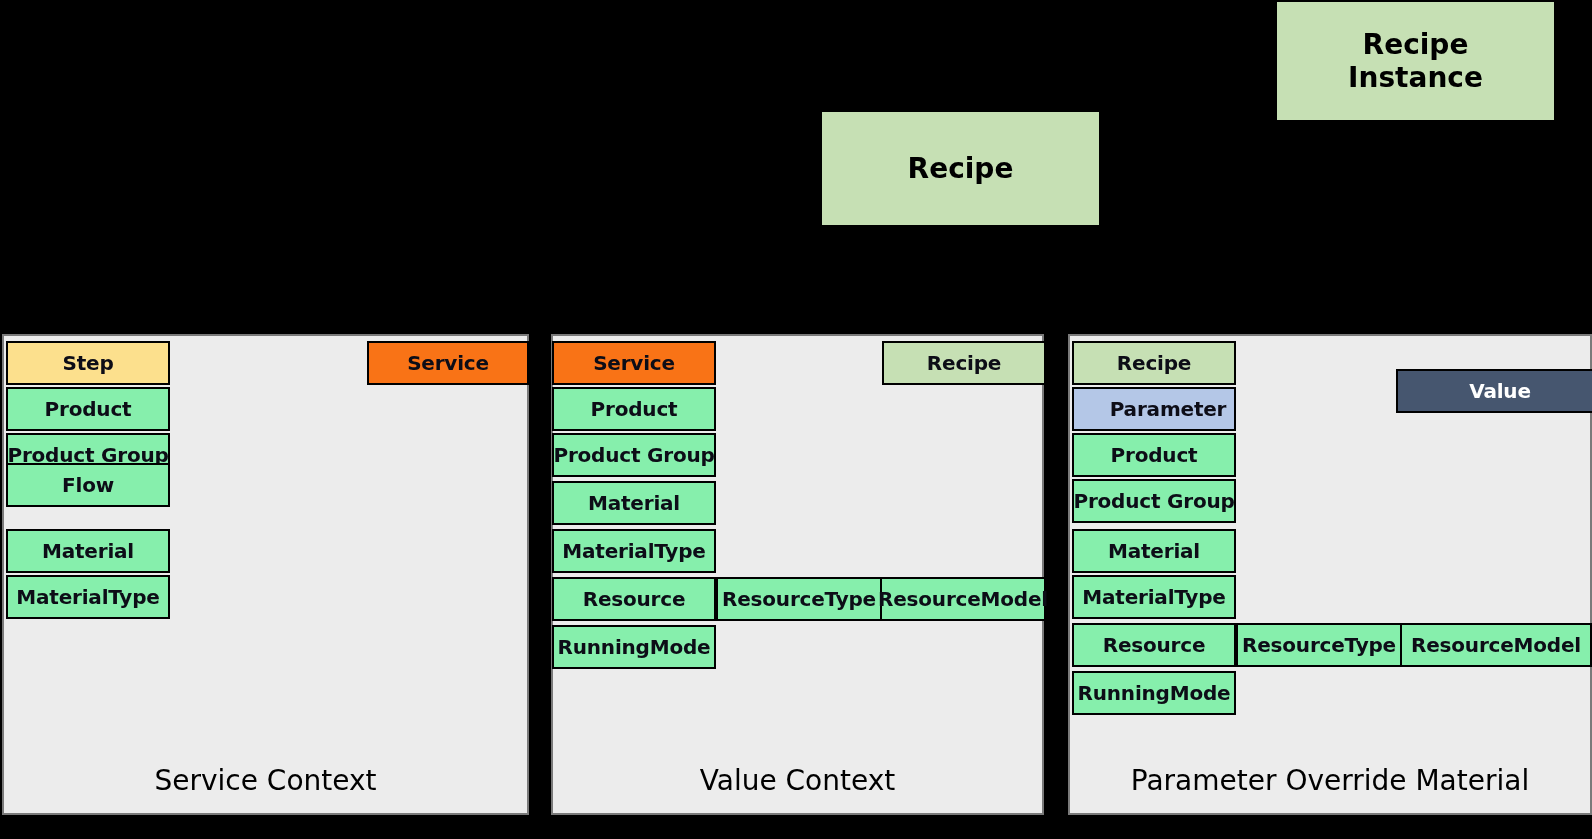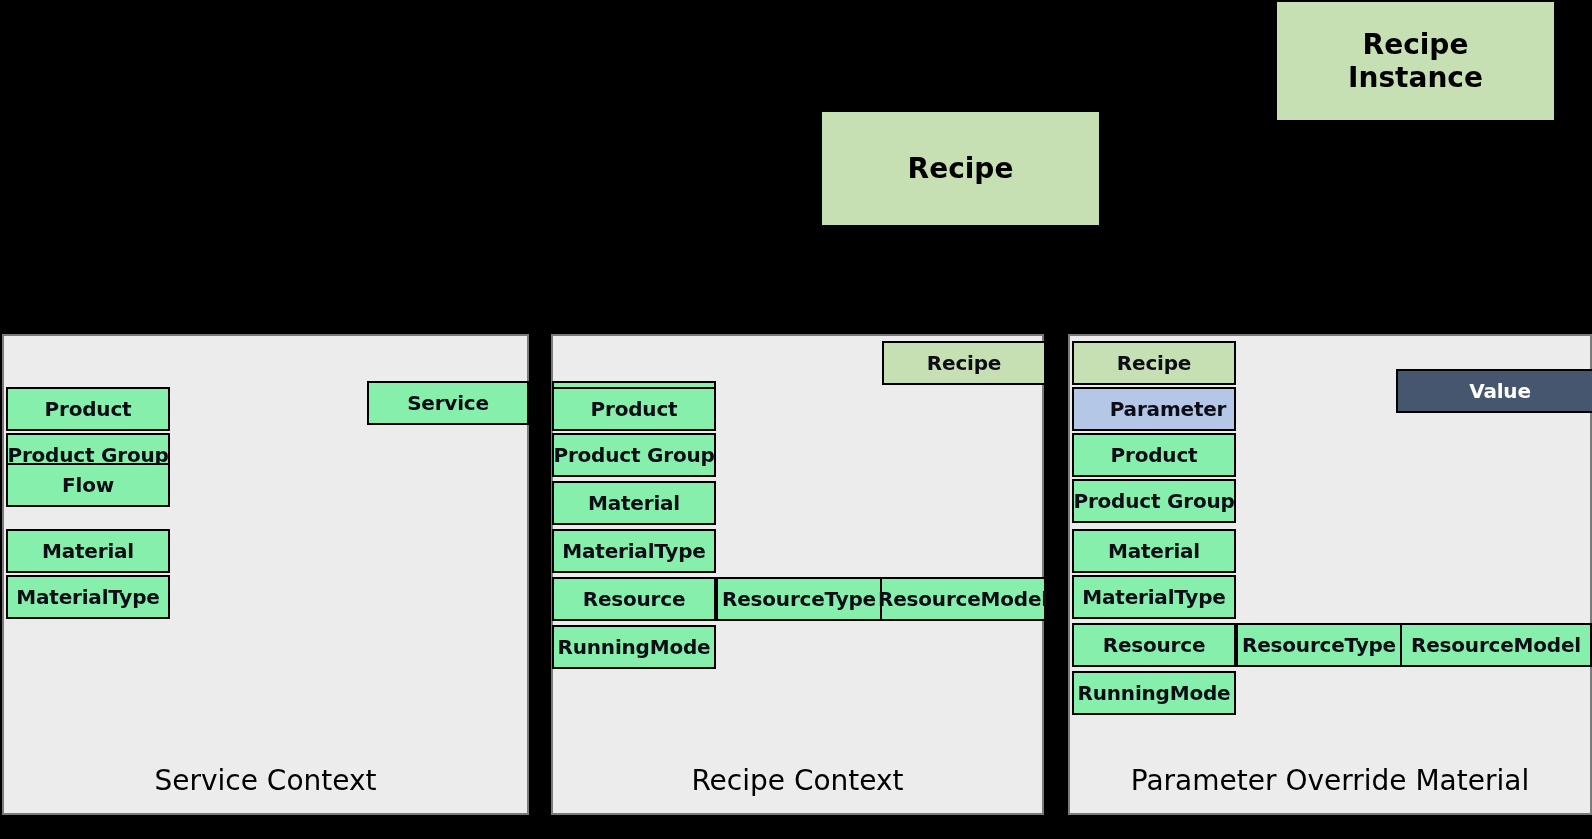--- a/index.html
+++ b/index.html
@@ -70,40 +70,41 @@
     display: flex;
     align-items: center;
     justify-content: center;
     font-size: 20px;
     font-weight: bold;
     color: #0D0D17;
     white-space: nowrap;
     letter-spacing: -0.2px;
   }
   .cell.yellow  { background: #FCE08D; }
-  .cell.orange  { background: #86efac; margin-top: 40px; }
+  .cell.orange  { background: #f97316; }
   .cell.green   { background: #C6E0B4; }
   .cell.blue    { background: #B4C7E7; }
   .cell.dark    { background: #46566F; color: #FFFFFF; }
 </style>
 </head>
 <body>
 
 <div id="canvas">
 
   <div class="concept" id="recipe-concept">
     <span>Recipe</span>
   </div>
 
   <div class="concept" id="recipe-instance-concept">
     <span id="recipe-instance-label">Recipe<br>Instance</span>
   </div>
 
   <div class="panel" id="panel-service">
 
+    <div class="cell yellow" style="left:2px;  top:5px;   width:164px; height:44px;">Step</div>
     <div class="cell" style="left:2px;  top:51px;  width:164px; height:44px;">Product</div>
     <div class="cell" style="left:2px;  top:97px;  width:164px; height:44px;">Product Group</div>
     <div class="cell" style="left:2px;  top:127px; width:164px; height:44px;">Flow</div>
     <div class="cell" style="left:2px;  top:193px; width:164px; height:44px;">Material</div>
     <div class="cell" style="left:2px;  top:239px; width:164px; height:44px;">MaterialType</div>
 
     <div class="cell orange" style="left:363px; top:5px;  width:162px; height:44px;">Service</div>
 
     <div class="panel-caption">Service Context</div>
   </div>
@@ -116,21 +117,21 @@
     <div class="cell" style="left:-1px; top:145px; width:164px; height:44px;">Material</div>
     <div class="cell" style="left:-1px; top:193px; width:164px; height:44px;">MaterialType</div>
     <div class="cell" style="left:-1px; top:241px; width:164px; height:44px;">Resource</div>
     <div class="cell" style="left:-1px; top:289px; width:164px; height:44px;">RunningMode</div>
 
     <div class="cell" style="left:163px; top:241px; width:166px; height:44px;">ResourceType</div>
     <div class="cell" style="left:327px; top:241px; width:166px; height:44px;">ResourceModel</div>
 
     <div class="cell green" style="left:329px; top:5px;  width:164px; height:44px;">Recipe</div>
 
-    <div class="panel-caption">Recipe Context</div>
+    <div class="panel-caption">Value Context</div>
   </div>
 
   <div class="panel" id="panel-override">
 
     <div class="cell green" style="left:2px;  top:5px;   width:164px; height:44px;">Recipe</div>
     <div class="cell blue" style="left:2px;  top:51px;  width:164px; height:44px;padding-left:28px;">Parameter</div>
     <div class="cell" style="left:2px;  top:97px;  width:164px; height:44px;">Product</div>
     <div class="cell" style="left:2px;  top:143px; width:164px; height:44px;">Product Group</div>
     <div class="cell" style="left:2px;  top:193px; width:164px; height:44px;">Material</div>
     <div class="cell" style="left:2px;  top:239px; width:164px; height:44px;">MaterialType</div>

